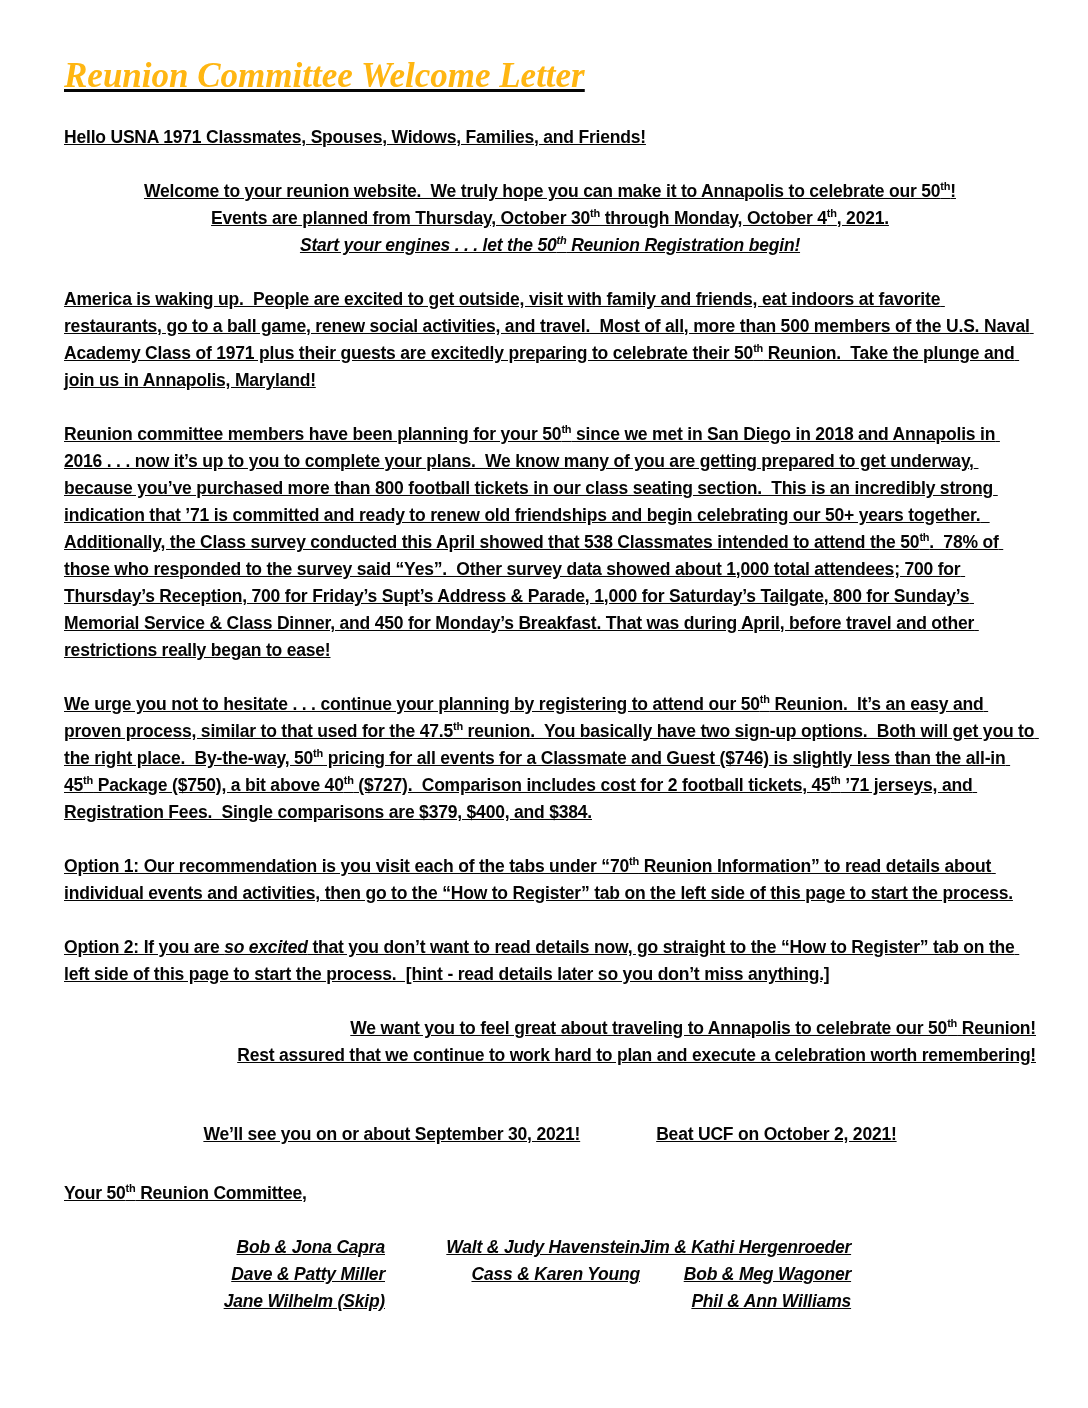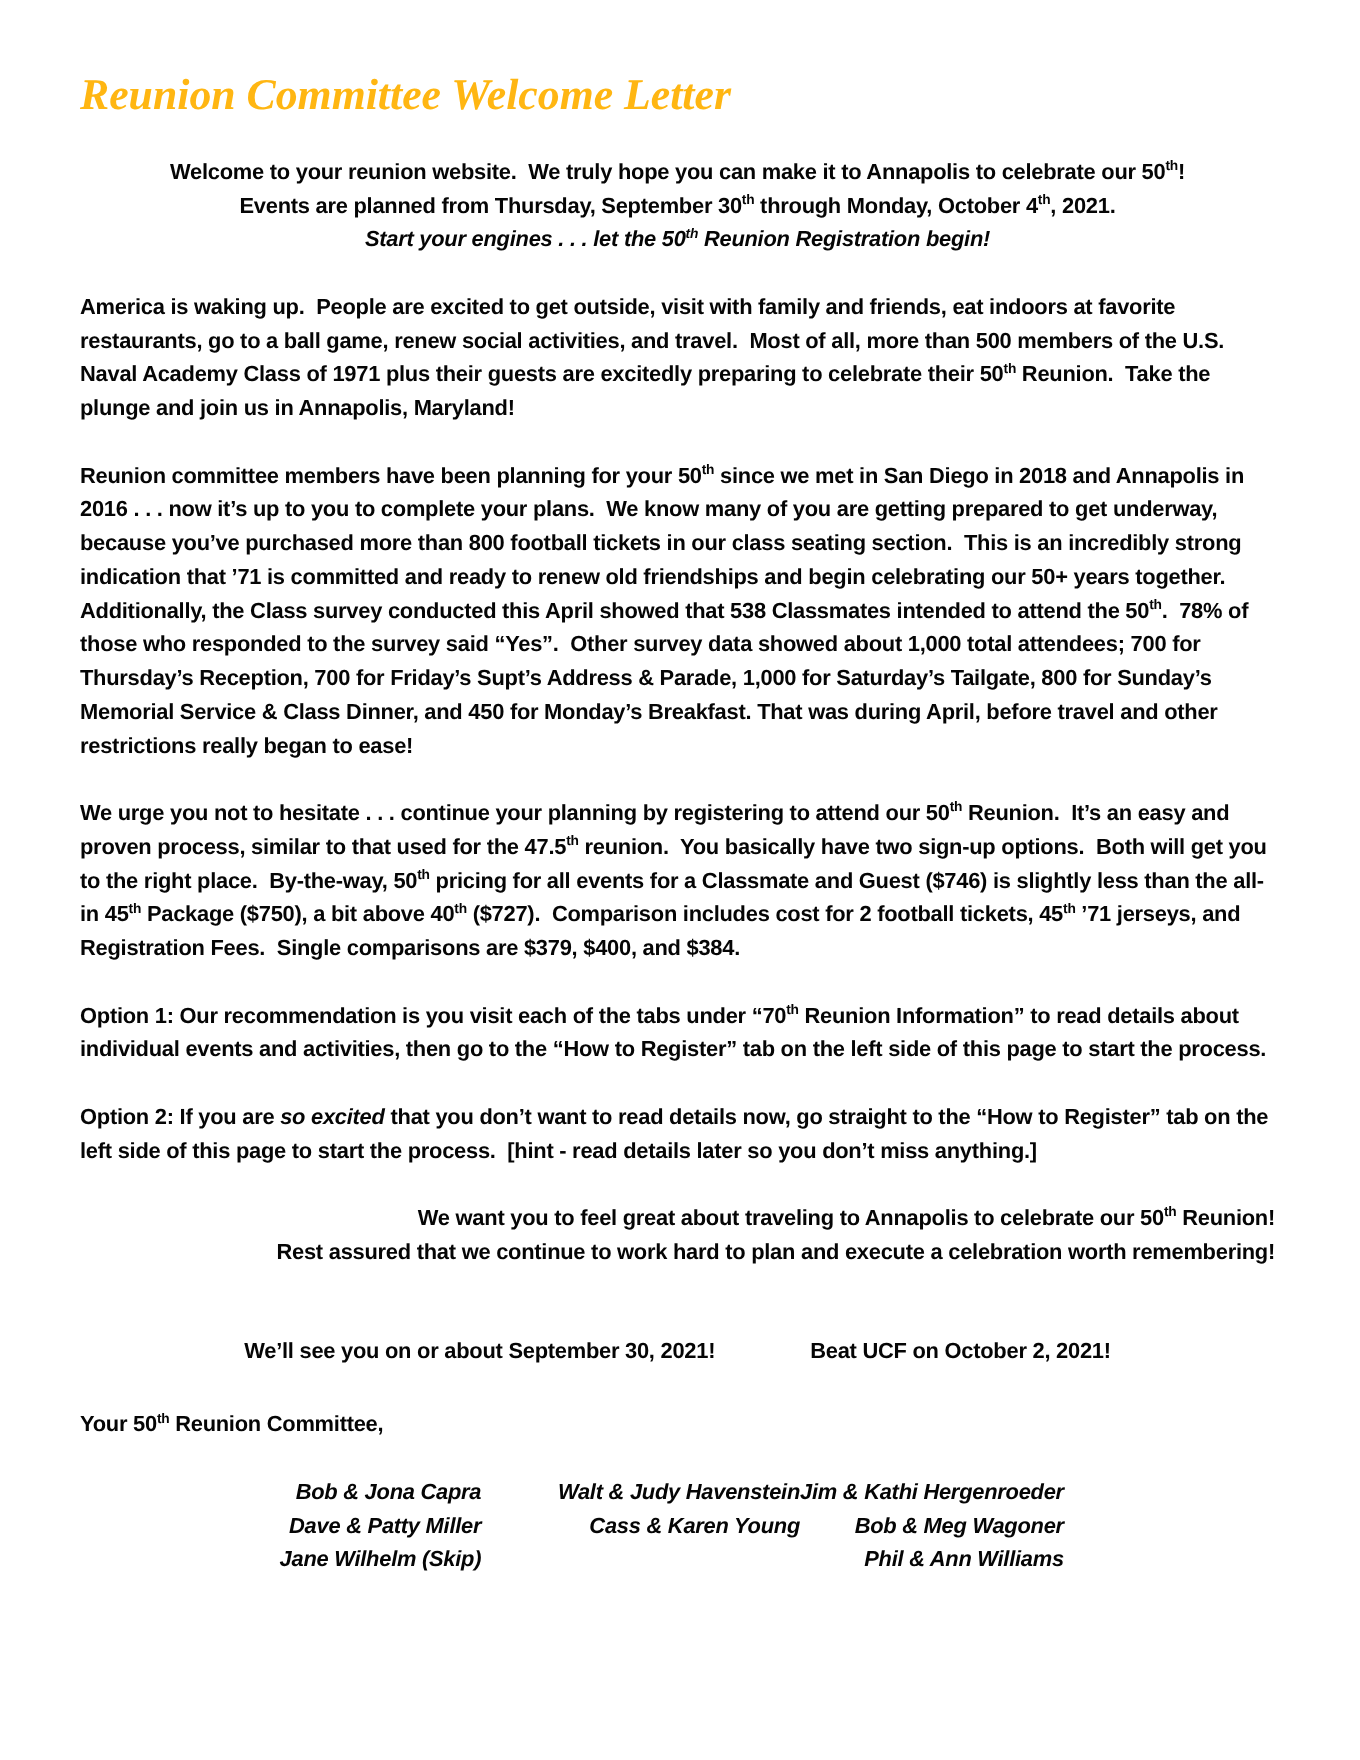--- a/index.html
+++ b/index.html
@@ -7,27 +7,28 @@
     padding: 0;
     background: #ffffff;
   }
   .page {
     position: relative;
     width: 1088px;
     min-height: 1408px;
     box-sizing: border-box;
     margin: 0 auto;
     background: #ffffff;
-    padding: 56px 68px 40px 64px;
+    padding: 56px 52px 40px 64px;
     font-family: "Liberation Sans", sans-serif;
     font-weight: 700;
     font-size: 17.5px;
     line-height: 27px;
     color: #050505;
     letter-spacing: -0.2px;
+    text-decoration: underline;
   }
   .doc-title {
     font-family: "Liberation Serif", serif;
     font-style: italic;
     font-weight: 700;
     font-size: 35px;
     line-height: 40px;
     color: #FFB612;
     margin: 0 0 28px 0;
     letter-spacing: 0;
@@ -82,24 +83,25 @@
     text-align: right;
   }
 </style>
 </head>
 <body>
 
 <div class="page">
 
   <h1 class="doc-title">Reunion Committee Welcome Letter</h1>
 
+  <p>Hello USNA 1971 Classmates, Spouses, Widows, Families, and Friends!</p>
 
   <div class="center-block">
     <div class="cline"><span>Welcome to your reunion website.  We truly hope you can make it to Annapolis to celebrate our 50</span><sup>th</sup><span>!</span></div>
-    <div class="cline"><span>Events are planned from Thursday, September 30</span><sup>th</sup><span> through Monday, October 4</span><sup>th</sup><span>, 2021.</span></div>
+    <div class="cline"><span>Events are planned from Thursday, October 30</span><sup>th</sup><span> through Monday, October 4</span><sup>th</sup><span>, 2021.</span></div>
     <div class="cline italic-line"><span>Start your engines . . . let the 50</span><sup>th</sup><span> Reunion Registration begin!</span></div>
   </div>
 
   <p><span>America is waking up.  People are excited to get outside, visit with family and friends, eat indoors at favorite restaurants, go to a ball game, renew social activities, and travel.  Most of all, more than 500 members of the U.S. Naval Academy Class of 1971 plus their guests are excitedly preparing to celebrate their 50</span><sup>th</sup><span> Reunion.  Take the plunge and join us in Annapolis, Maryland!</span></p>
 
   <p><span>Reunion committee members have been planning for your 50</span><sup>th</sup><span> since we met in San Diego in 2018 and Annapolis in 2016 . . . now it’s up to you to complete your plans.  We know many of you are getting prepared to get underway, because you’ve purchased more than 800 football tickets in our class seating section.  This is an incredibly strong indication that ’71 is committed and ready to renew old friendships and begin celebrating our 50+ years together.  Additionally, the Class survey conducted this April showed that 538 Classmates intended to attend the 50</span><sup>th</sup><span>.  78% of those who responded to the survey said “Yes”.  Other survey data showed about 1,000 total attendees; 700 for Thursday’s Reception, 700 for Friday’s Supt’s Address &amp; Parade, 1,000 for Saturday’s Tailgate, 800 for Sunday’s Memorial Service &amp; Class Dinner, and 450 for Monday’s Breakfast. That was during April, before travel and other restrictions really began to ease!</span></p>
 
   <p><span>We urge you not to hesitate . . . continue your planning by registering to attend our 50</span><sup>th</sup><span> Reunion.  It’s an easy and proven process, similar to that used for the 47.5</span><sup>th</sup><span> reunion.  You basically have two sign-up options.  Both will get you to the right place.  By-the-way, 50</span><sup>th</sup><span> pricing for all events for a Classmate and Guest ($746) is slightly less than the all-in 45</span><sup>th</sup><span> Package ($750), a bit above 40</span><sup>th</sup><span> ($727).  Comparison includes cost for 2 football tickets, 45</span><sup>th</sup><span> ’71 jerseys, and Registration Fees.  Single comparisons are $379, $400, and $384.</span></p>
 
   <p><span>Option 1: Our recommendation is you visit each of the tabs under “70</span><sup>th</sup><span> Reunion Information” to read details about individual events and activities, then go to the “How to Register” tab on the left side of this page to start the process.</span></p>

